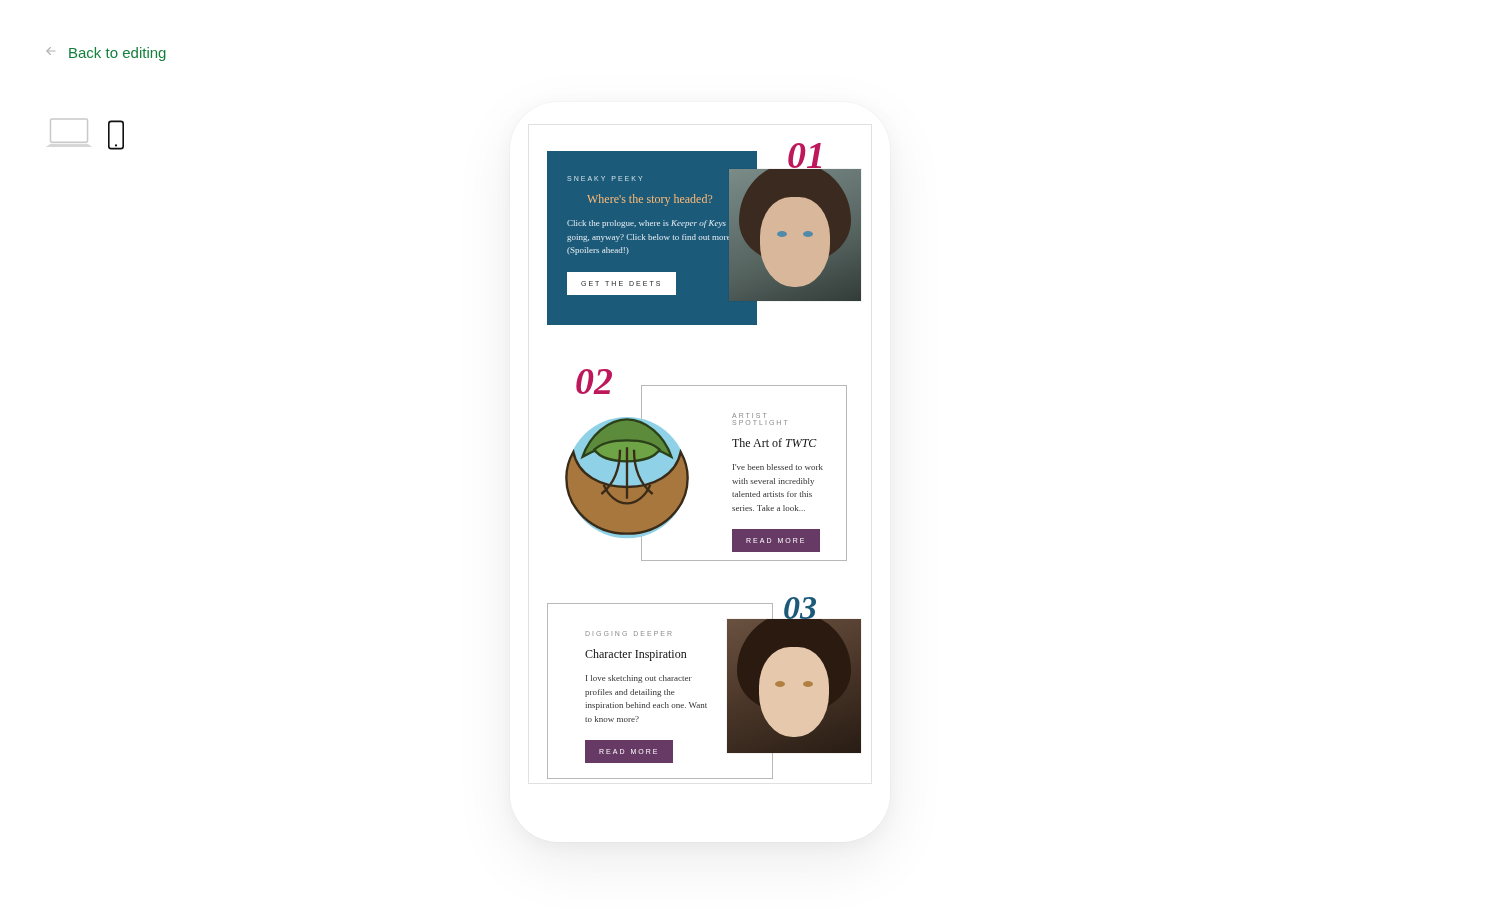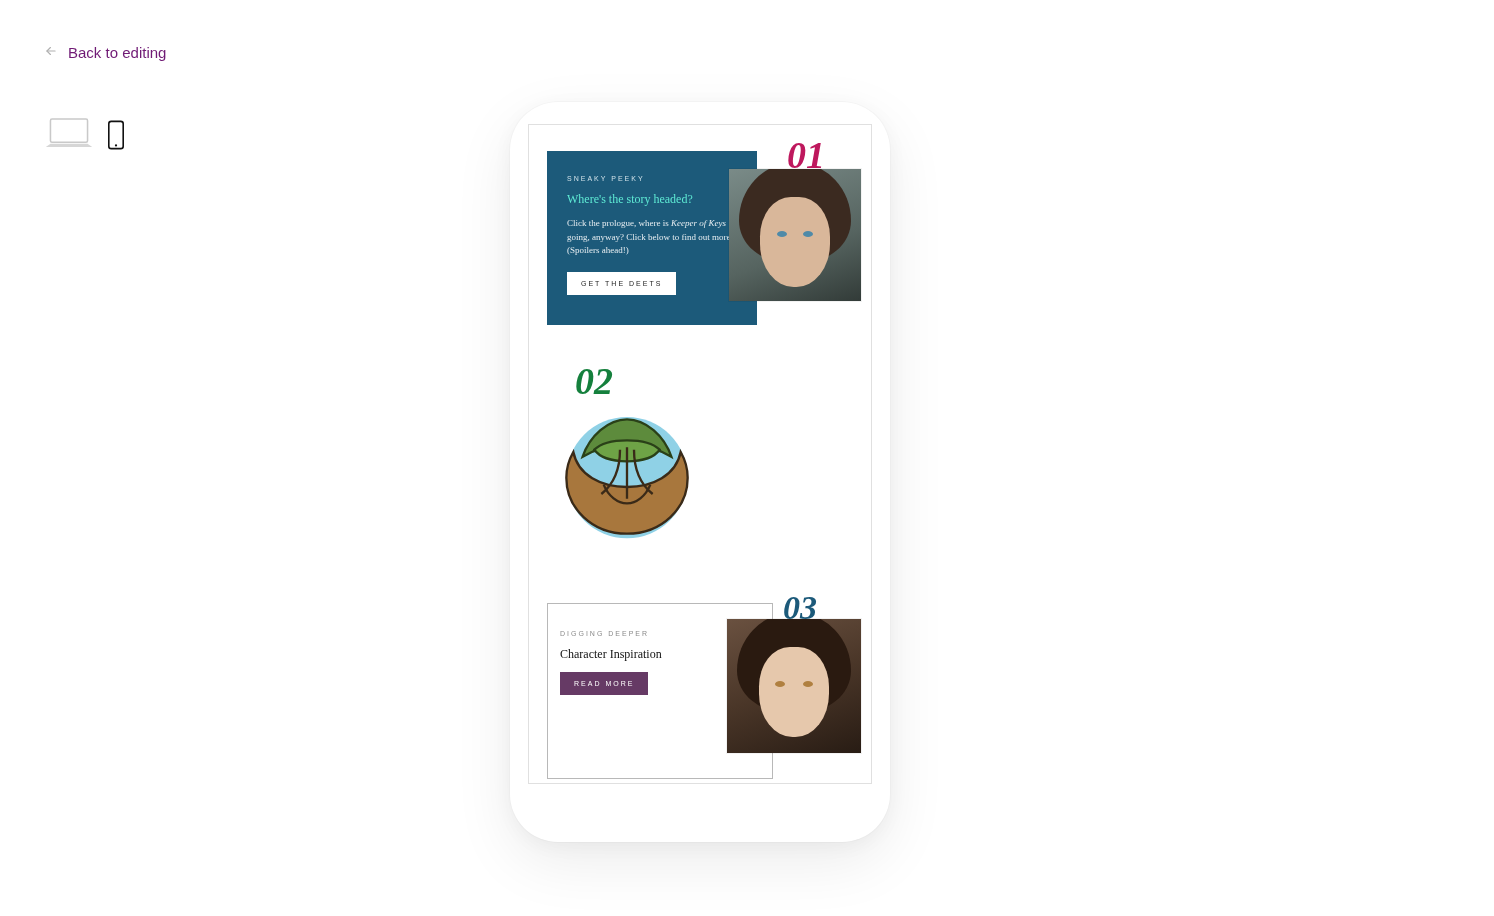--- a/index.html
+++ b/index.html
@@ -14,21 +14,21 @@
   }
 
   
   .back-link {
     position: absolute;
     top: 44px;
     left: 44px;
     display: flex;
     align-items: center;
     gap: 10px;
-    color: #701a75;
+    color: #15803d;
     font-family: -apple-system, BlinkMacSystemFont, "Segoe UI", Helvetica, sans-serif;
     font-size: 15px;
     cursor: pointer;
   }
   .back-link svg { width: 14px; height: 14px; }
 
   
   .device-switcher {
     position: absolute;
     top: 116px;
@@ -143,21 +143,21 @@
     height: 200px;
   }
   .card02 .num {
     position: absolute;
     left: 46px;
     top: -12px;
     font-family: Georgia, serif;
     font-style: italic;
     font-weight: bold;
     font-size: 38px;
-    color: #15803d;
+    color: #be185d;
     z-index: 3;
   }
   .card02 .box {
     position: absolute;
     left: 112px;
     top: 14px;
     width: 206px;
     height: 176px;
     border: 1px solid #b8b8b8;
     padding: 26px 20px 18px 90px;
@@ -189,35 +189,35 @@
     color: #1c5a7a;
     z-index: 3;
   }
   .card03 .box {
     position: absolute;
     left: 18px;
     top: 8px;
     width: 226px;
     height: 176px;
     border: 1px solid #b8b8b8;
-    padding: 26px 58px 18px 12px;
+    padding: 26px 58px 18px 37px;
   }
   .card03 .img {
     position: absolute;
     left: 198px;
     top: 24px;
     width: 134px;
     height: 134px;
     z-index: 2;
     background: linear-gradient(160deg,#6a5140 0%, #4a3628 50%, #281c14 100%);
     box-shadow: 0 0 0 1px rgba(0,0,0,0.05);
   }
 
   .dark .eyebrow{color:#cfe0e8;}
-  .dark .card-title{color:#5eead4;}
+  .dark .card-title{color:#fdba74;margin-left:20px;}
   .dark .card-body{color:#e6edf1;}
   .outline .eyebrow{color:#8a8a8a;}
   .outline .card-title{color:#111;}
   .outline .card-body{color:#333;}
 
   
   .face {
     position:absolute; inset:0;
     display:flex; flex-direction:column; align-items:center; justify-content:center;
     overflow:hidden;
@@ -283,37 +283,46 @@
             <div class="hair"></div>
               <div class="skin"></div>
               <div class="eye l"></div>
               <div class="eye r"></div>
           </div>
         </div>
       </div>
 
       <div class="card02">
         <div class="num">02</div>
+        <div class="box outline">
+          <div class="eyebrow">ARTIST SPOTLIGHT</div>
+          <div class="card-title">
+            <span>The Art of </span><em>TWTC</em>
+          </div>
+          <div class="card-body">I've been blessed to work with several incredibly talented artists for this series. Take a look...</div>
+          <div class="btn btn-purple">READ MORE</div>
+        </div>
         <div class="img tree-emblem" title="celtic-tree-emblem">
           <svg viewBox="0 0 120 120">
             <circle cx="60" cy="64" r="52" fill="#8fd1e6"></circle>
             <path d="M60 112c-30 0-52-22-52-48 0-8 2-15 6-22 4 20 24 30 46 30s42-10 46-30c4 7 6 14 6 22 0 26-22 48-52 48z" fill="#a8773d" stroke="#3a2a18" stroke-width="2"></path>
             <path d="M22 46c6-18 22-32 38-32s32 14 38 32c-10-6-24-10-38-10s-28 4-38 10z" fill="#5d8b3c" stroke="#2a4018" stroke-width="2"></path>
             <path d="M32 40c6-6 16-8 28-8s22 2 28 8c-4 6-14 10-28 10s-24-4-28-10z" fill="#6ea346" stroke="#2a4018" stroke-width="2"></path>
             <path d="M40 70c4 10 12 16 20 16s16-6 20-16" fill="none" stroke="#3a2a18" stroke-width="2"></path>
             <path d="M54 40c0 18-6 30-16 38M66 40c0 18 6 30 16 38M60 38v44" fill="none" stroke="#3a2a18" stroke-width="2"></path>
           </svg>
         </div>
       </div>
 
       <div class="card03">
         <div class="num">03</div>
         <div class="box outline">
           <div class="eyebrow">DIGGING DEEPER</div>
           <div class="card-title">Character Inspiration</div>
+          <div class="card-body">I love sketching out character profiles and detailing the inspiration behind each one. Want to know more?</div>
           <div class="btn btn-purple">READ MORE</div>
         </div>
         <div class="img" title="portrait-female-character">
           <div class="face face3">
             <div class="hair"></div>
               <div class="skin"></div>
               <div class="eye l"></div>
               <div class="eye r"></div>
           </div>
         </div>

